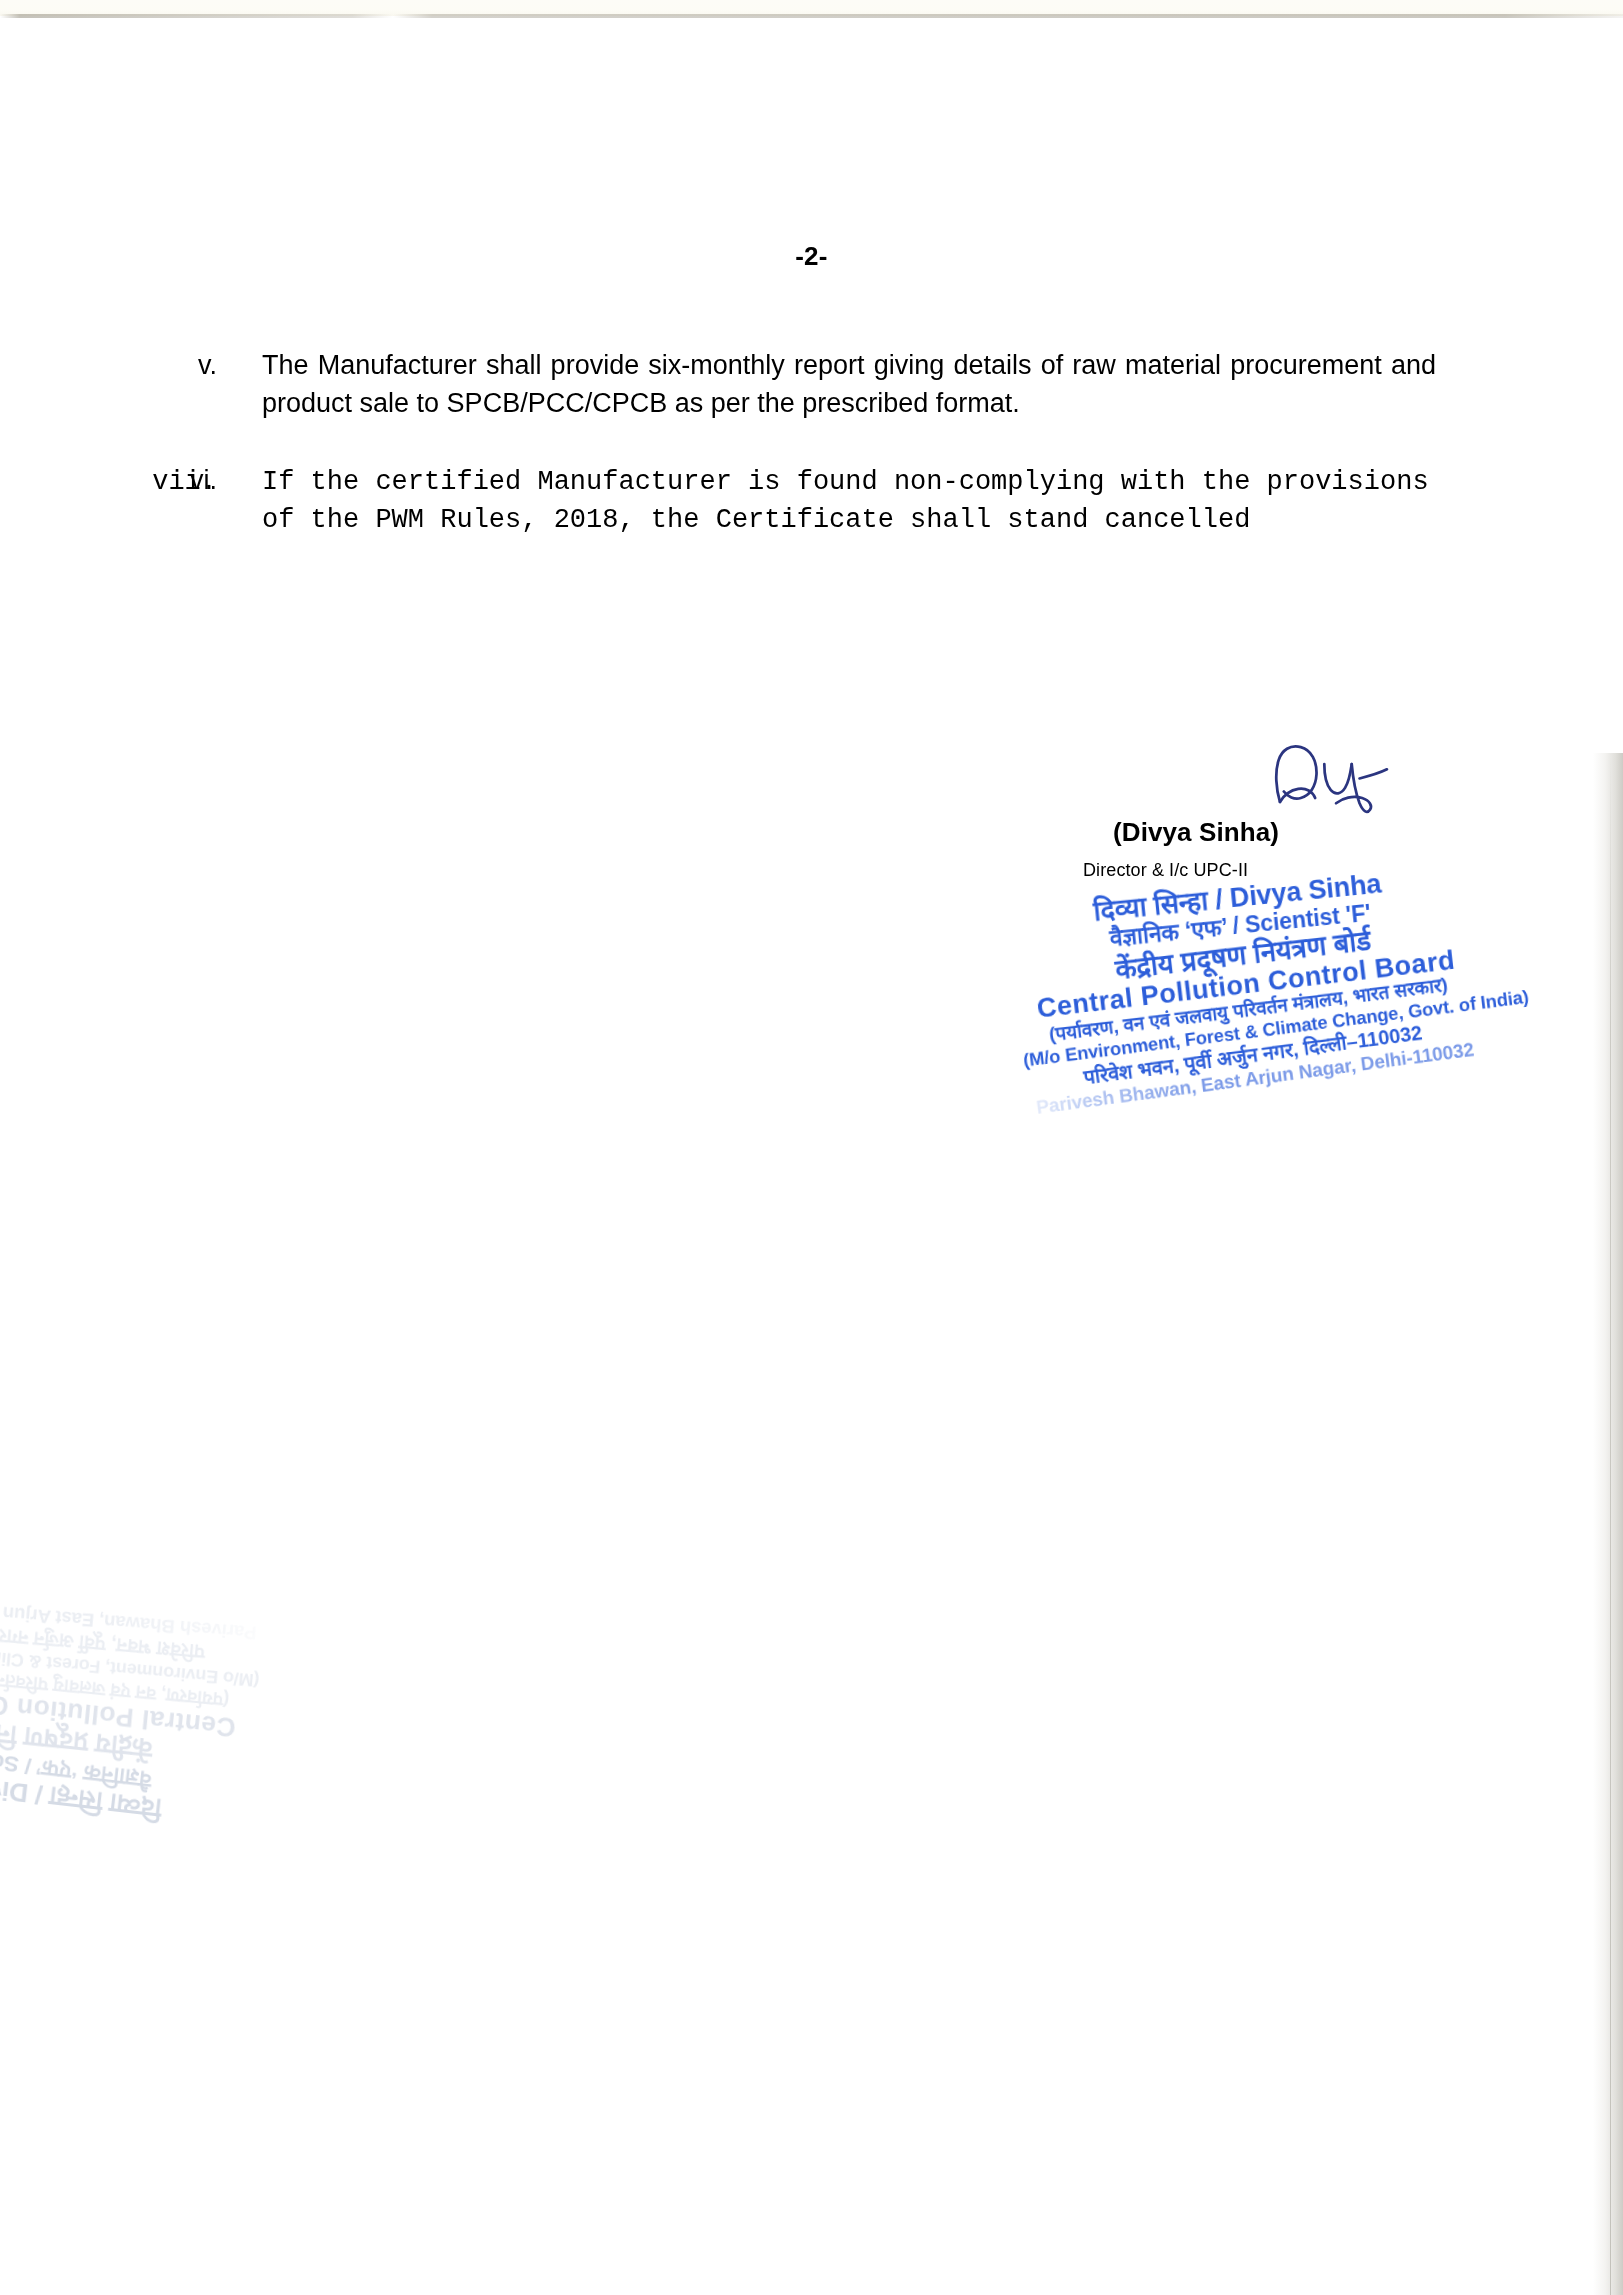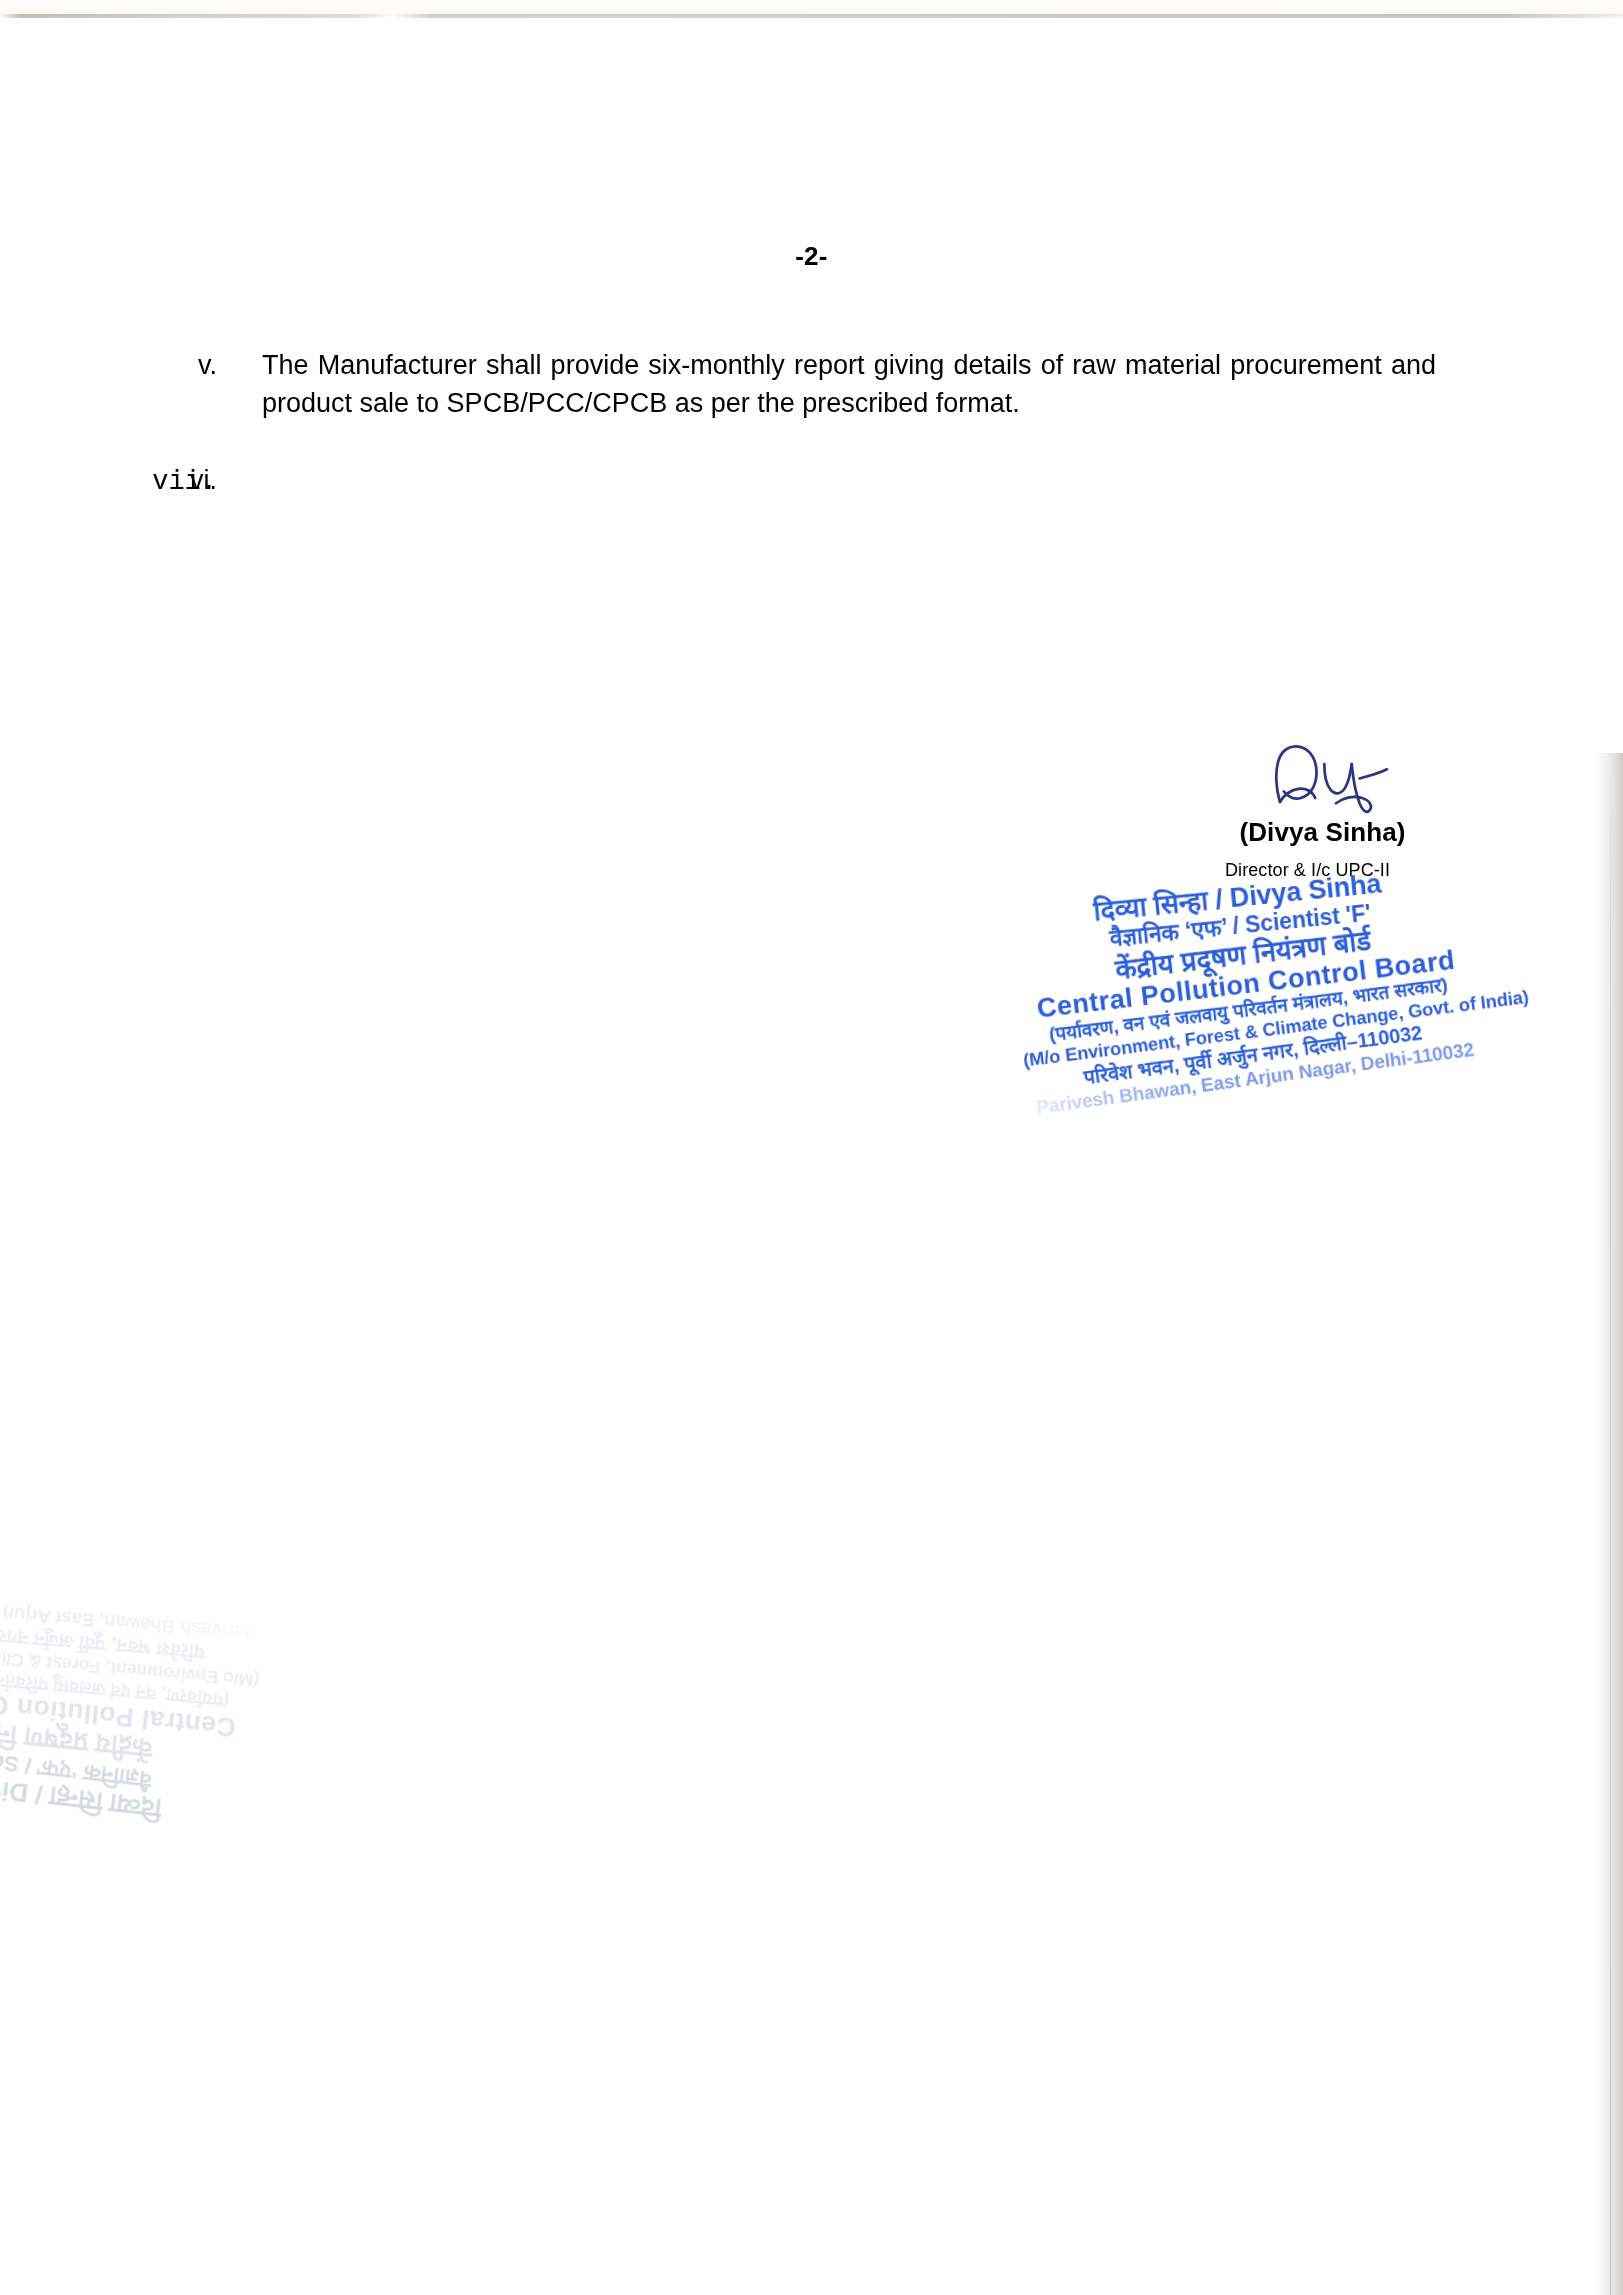--- a/index.html
+++ b/index.html
@@ -105,21 +105,21 @@
   }
   .clause-v  { margin-bottom: 39px; }
   .clause-vi { margin-bottom: 41px; }
 
   
   .sign-block {
     position: absolute;
     top: 738px;
     left: 1113px;
     width: 419px;
-    text-align: center;
+    text-align: left;
   }
   .signature-mark {
     display: block;
     height: 77px;
     margin: 0 auto 1.3px auto;
     width: 170px;
   }
   .sign-name {
     font-size: 26px;
     font-weight: bold;
@@ -208,20 +208,21 @@
       <span class="marker">v.</span>
       <span class="body">The Manufacturer shall provide six-monthly report giving details of raw material procurement and product sale to SPCB/PCC/CPCB as per the prescribed format.</span>
     </div>
 
     <div class="clause clause-vi">
       <span class="marker">vi.</span>
     </div>
 
     <div class="clause clause-last">
       <span class="marker">vii.</span>
+      <span class="body">If the certified Manufacturer is found non-complying with the provisions of the PWM Rules, 2018, the Certificate shall stand cancelled</span>
     </div>
 
   </div>
 
   <div class="sign-block">
     <svg class="signature-mark" viewBox="0 0 260 118">
       <g fill="none" stroke="#2b3580" stroke-width="4.2" stroke-linecap="round" stroke-linejoin="round">
         <path d="M64 98 C58 78 56 52 62 34 C67 18 80 10 96 14 C112 18 121 36 120 56 C119 74 110 88 96 92 C86 95 76 90 70 82"></path>
         <path d="M64 98 C70 88 80 80 92 78 C104 76 114 82 118 92"></path>
         <path d="M132 40 C132 58 135 72 142 80 C149 88 158 86 164 76 C169 68 172 54 174 40"></path>

